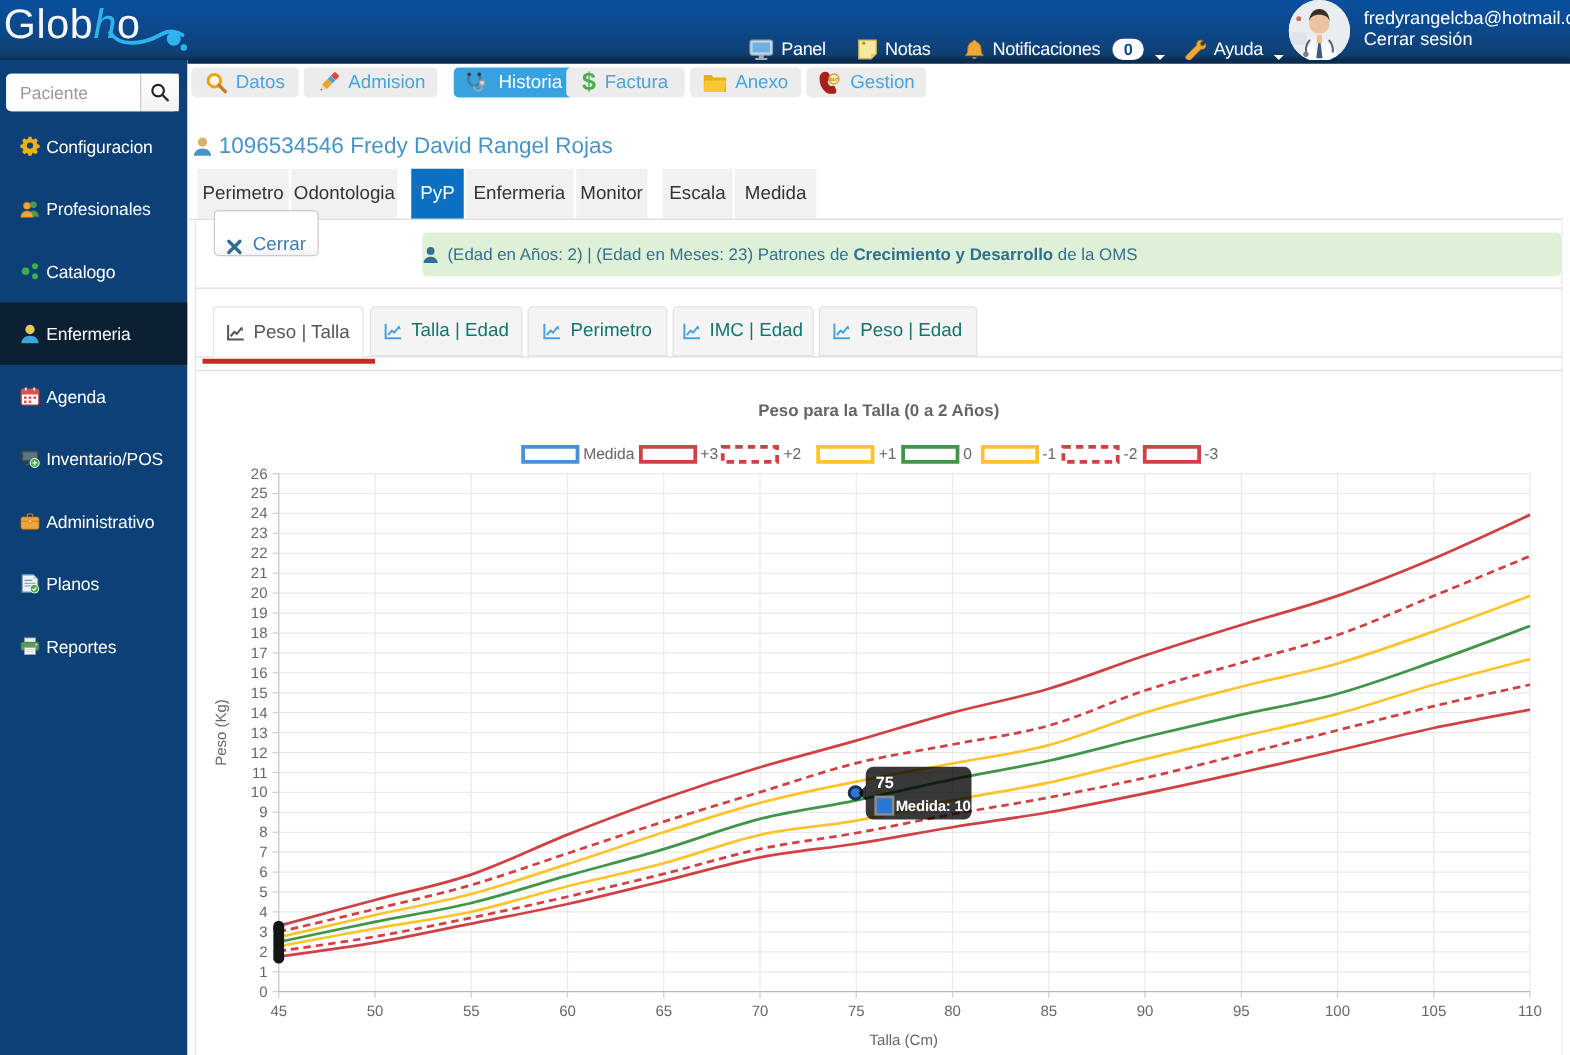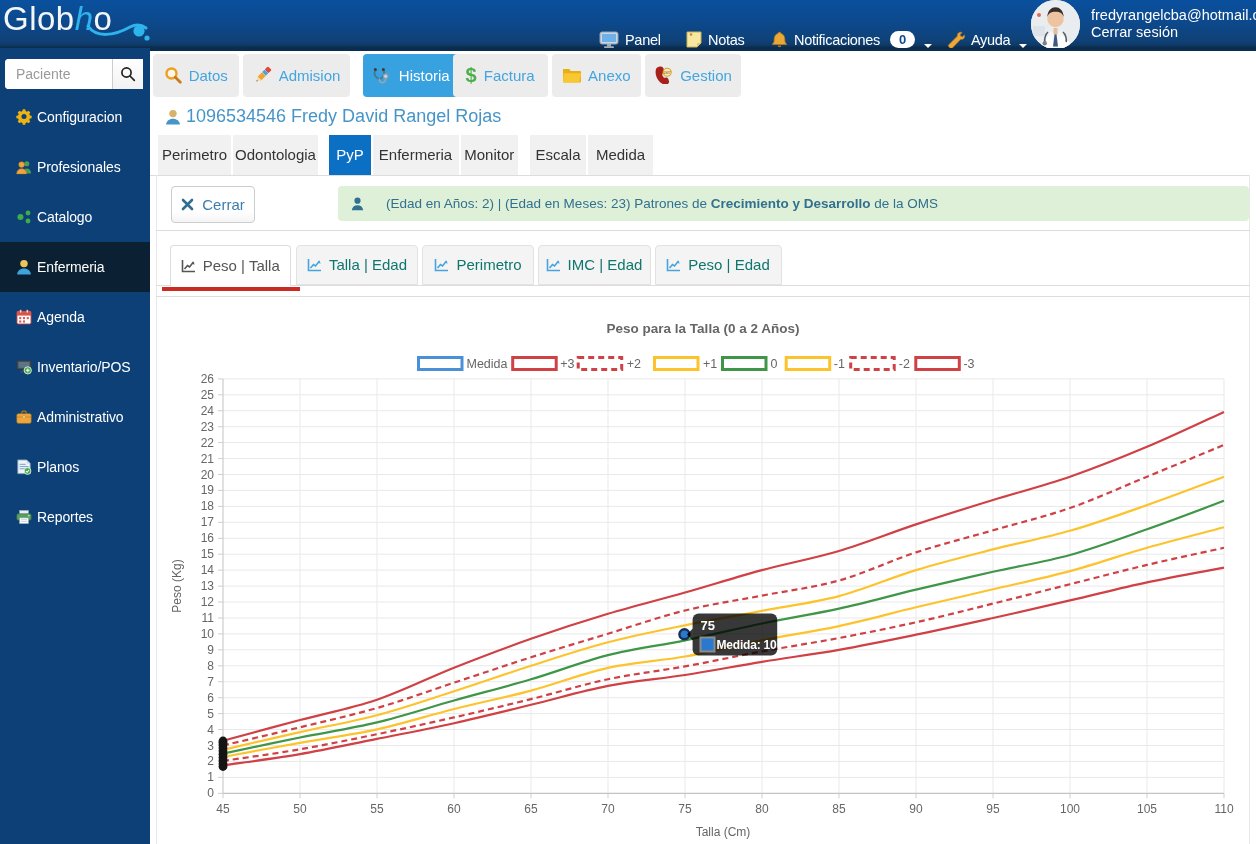--- a/index.html
+++ b/index.html
@@ -18,29 +18,29 @@
 .sidebar{position:absolute;left:0;top:48px;width:150px;height:796px;background:#0c4077}
 .search{position:absolute;left:5px;top:11px;width:138px;height:30px;background:#fff;border-radius:4px;display:flex}
 .search input{border:0;outline:0;flex:1;min-width:0;padding:0 0 0 11px;font-size:14px;color:#333;border-radius:4px 0 0 4px;font-family:"Liberation Sans",sans-serif}
 .search input::placeholder{color:#999}
 .sbtn{width:31px;border-left:1px solid #ccc;display:flex;align-items:center;justify-content:center;background:linear-gradient(180deg,#fff,#f2f2f2)}
 .mi{position:absolute;left:0;width:150px;height:50px;display:flex;align-items:center;color:#fff;font-size:14px;letter-spacing:-0.1px}
 .mi .ic{width:16px;height:16px;margin:0 5px 0 16px;flex:none;display:flex;align-items:center;justify-content:center}.mi .ic svg{width:16px;height:16px}
 .mi.active{background:#0c2033}
 
 .content{position:absolute;left:150px;top:48px;width:1106px;height:796px;background:#fff}
-.btab{position:absolute;top:5.5px;height:43px;background:#ececec;border-radius:4px;display:flex;align-items:center;justify-content:center;gap:7px;color:#43a6e0;font-size:15px}
+.btab{position:absolute;top:5.5px;height:24px;background:#ececec;border-radius:4px;display:flex;align-items:center;justify-content:center;gap:7px;color:#43a6e0;font-size:15px}
 .btab.on{background:#38a1e0;color:#fff}
-.ptitle{position:absolute;left:15px;top:58px;color:#4795c8;font-size:18px}
+.ptitle{position:absolute;left:4px;top:58px;color:#4795c8;font-size:18px}
 .stab{position:absolute;top:86.5px;height:40px;background:#f1f1f1;display:flex;align-items:center;justify-content:center;color:#333;font-size:15px}
 .stab.on{background:#0b6fc4;color:#fff}
 .hr1{position:absolute;left:6px;width:1094px;border-top:1px solid #ddd}
 .panelL{position:absolute;left:6px;top:127px;width:1094px;height:669px;border-left:1px solid #e7e7e7;border-right:1px solid #e7e7e7}
-.cerrar{position:absolute;left:21px;top:138px;width:84px;height:37px;background:linear-gradient(180deg,#fff 70%,#f4f4f4 100%);border:1px solid #ccc;border-radius:4px;display:flex;align-items:center;justify-content:center;gap:8px;color:#3b7dad;font-size:15px}
-.alertg{position:absolute;left:188px;top:138px;width:911px;height:35px;background:#dff0d8;border-radius:4px;display:flex;align-items:center;color:#31708f;font-size:13.5px;padding-left:13px;gap:22px}
+.cerrar{position:absolute;left:21px;top:120px;width:84px;height:37px;background:linear-gradient(180deg,#fff 70%,#f4f4f4 100%);border:1px solid #ccc;border-radius:4px;display:flex;align-items:flex-end;justify-content:center;gap:8px;color:#3b7dad;font-size:15px}
+.alertg{position:absolute;left:188px;top:138px;width:911px;height:35px;background:#dff0d8;border-radius:4px;display:flex;align-items:center;color:#31708f;font-size:13.5px;gap:7px}
 .ctab{position:absolute;top:196.5px;height:40.5px;background:#f4f4f4;border:1px solid #e2e2e2;border-radius:4px 4px 0 0;display:flex;align-items:center;justify-content:center;gap:7px;color:#0f766e;font-size:15px}
 .ctab.on{background:#fff;border:1px solid #ddd;border-bottom:0;color:#555;z-index:3;height:41.5px}
 .redbar{position:absolute;left:12px;top:238.5px;width:138px;height:4.5px;background:#ca2c21;z-index:4}
 </style></head><body>
 <div class="navbar">
     <div class="logo">Glob<span class="hb">h</span>o</div>
     <svg class="abs" style="left:86px;top:14px" width="70" height="30" viewBox="0 0 70 30">
       <path d="M2 12 C10 24 28 22 44 13 C50 10 56 11 60 14" fill="none" stroke="#2eb4ec" stroke-width="3" stroke-linecap="round"></path>
       <circle cx="53" cy="17" r="5.6" fill="#2eb4ec"></circle>
       <circle cx="61" cy="24" r="2.6" fill="#2eb4ec"></circle>

